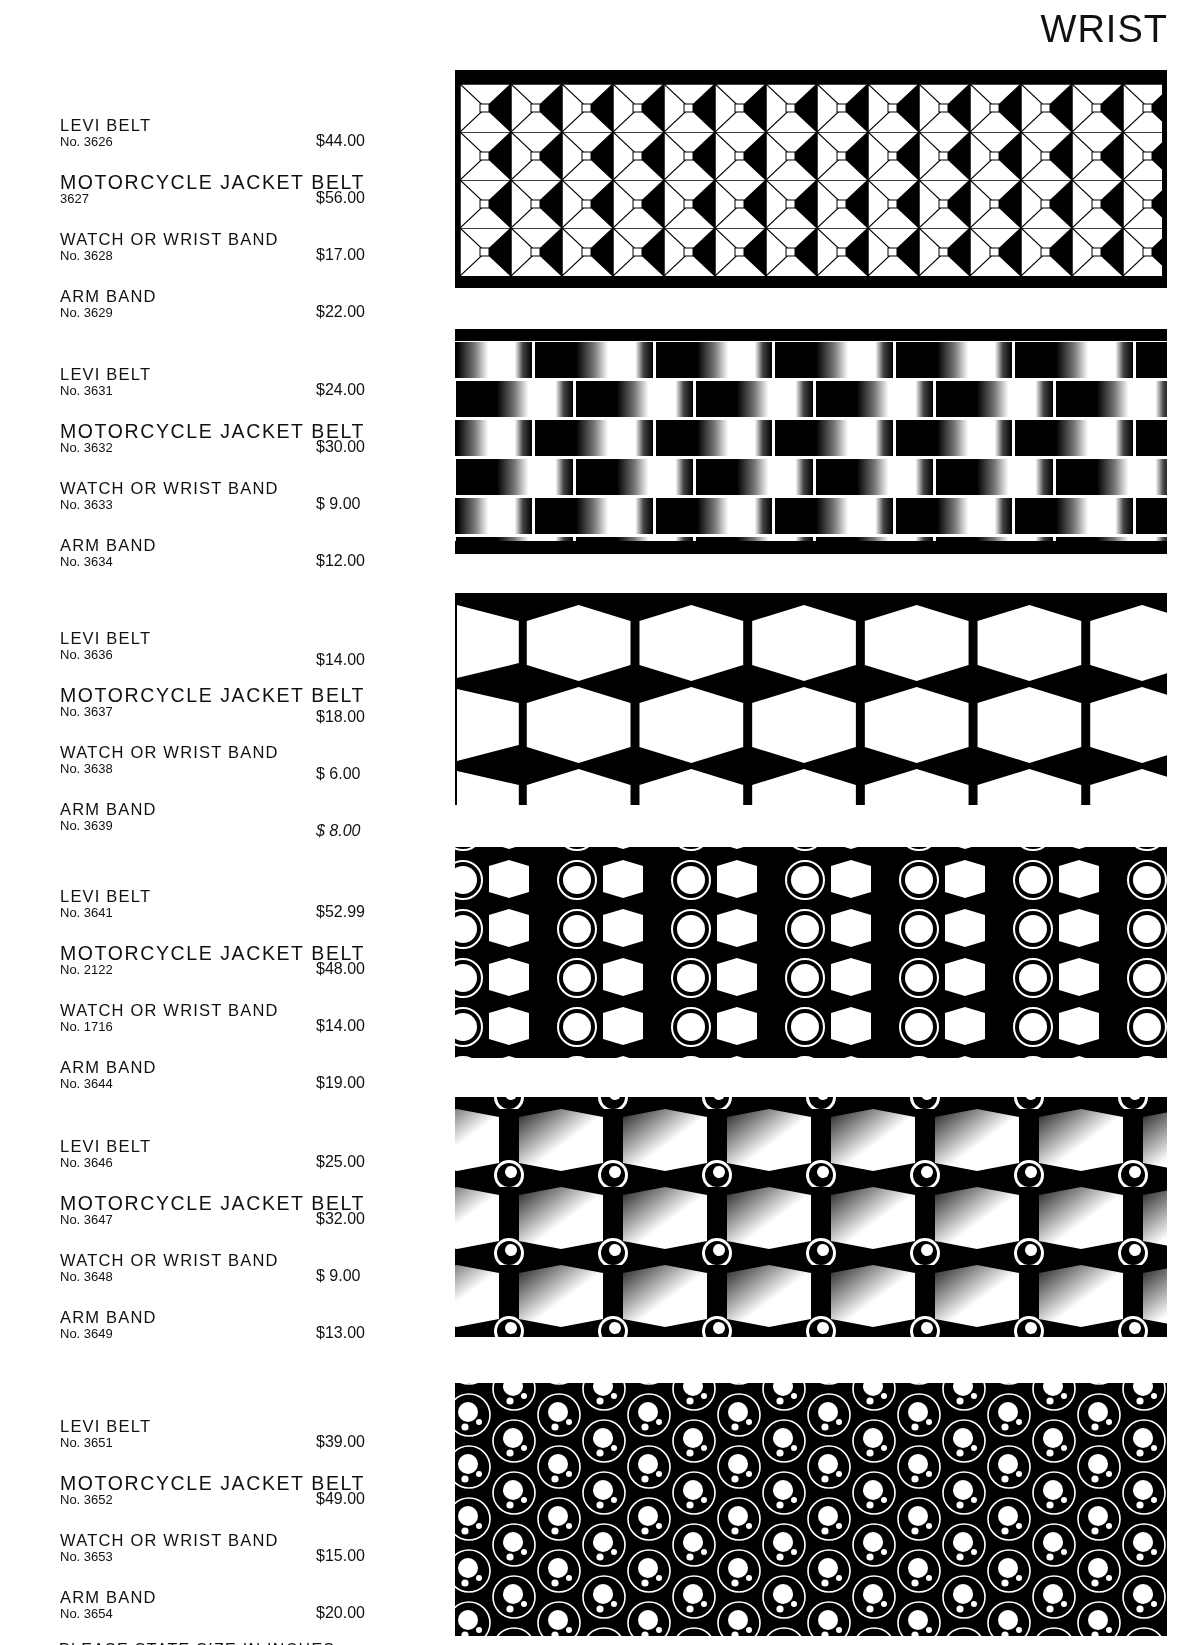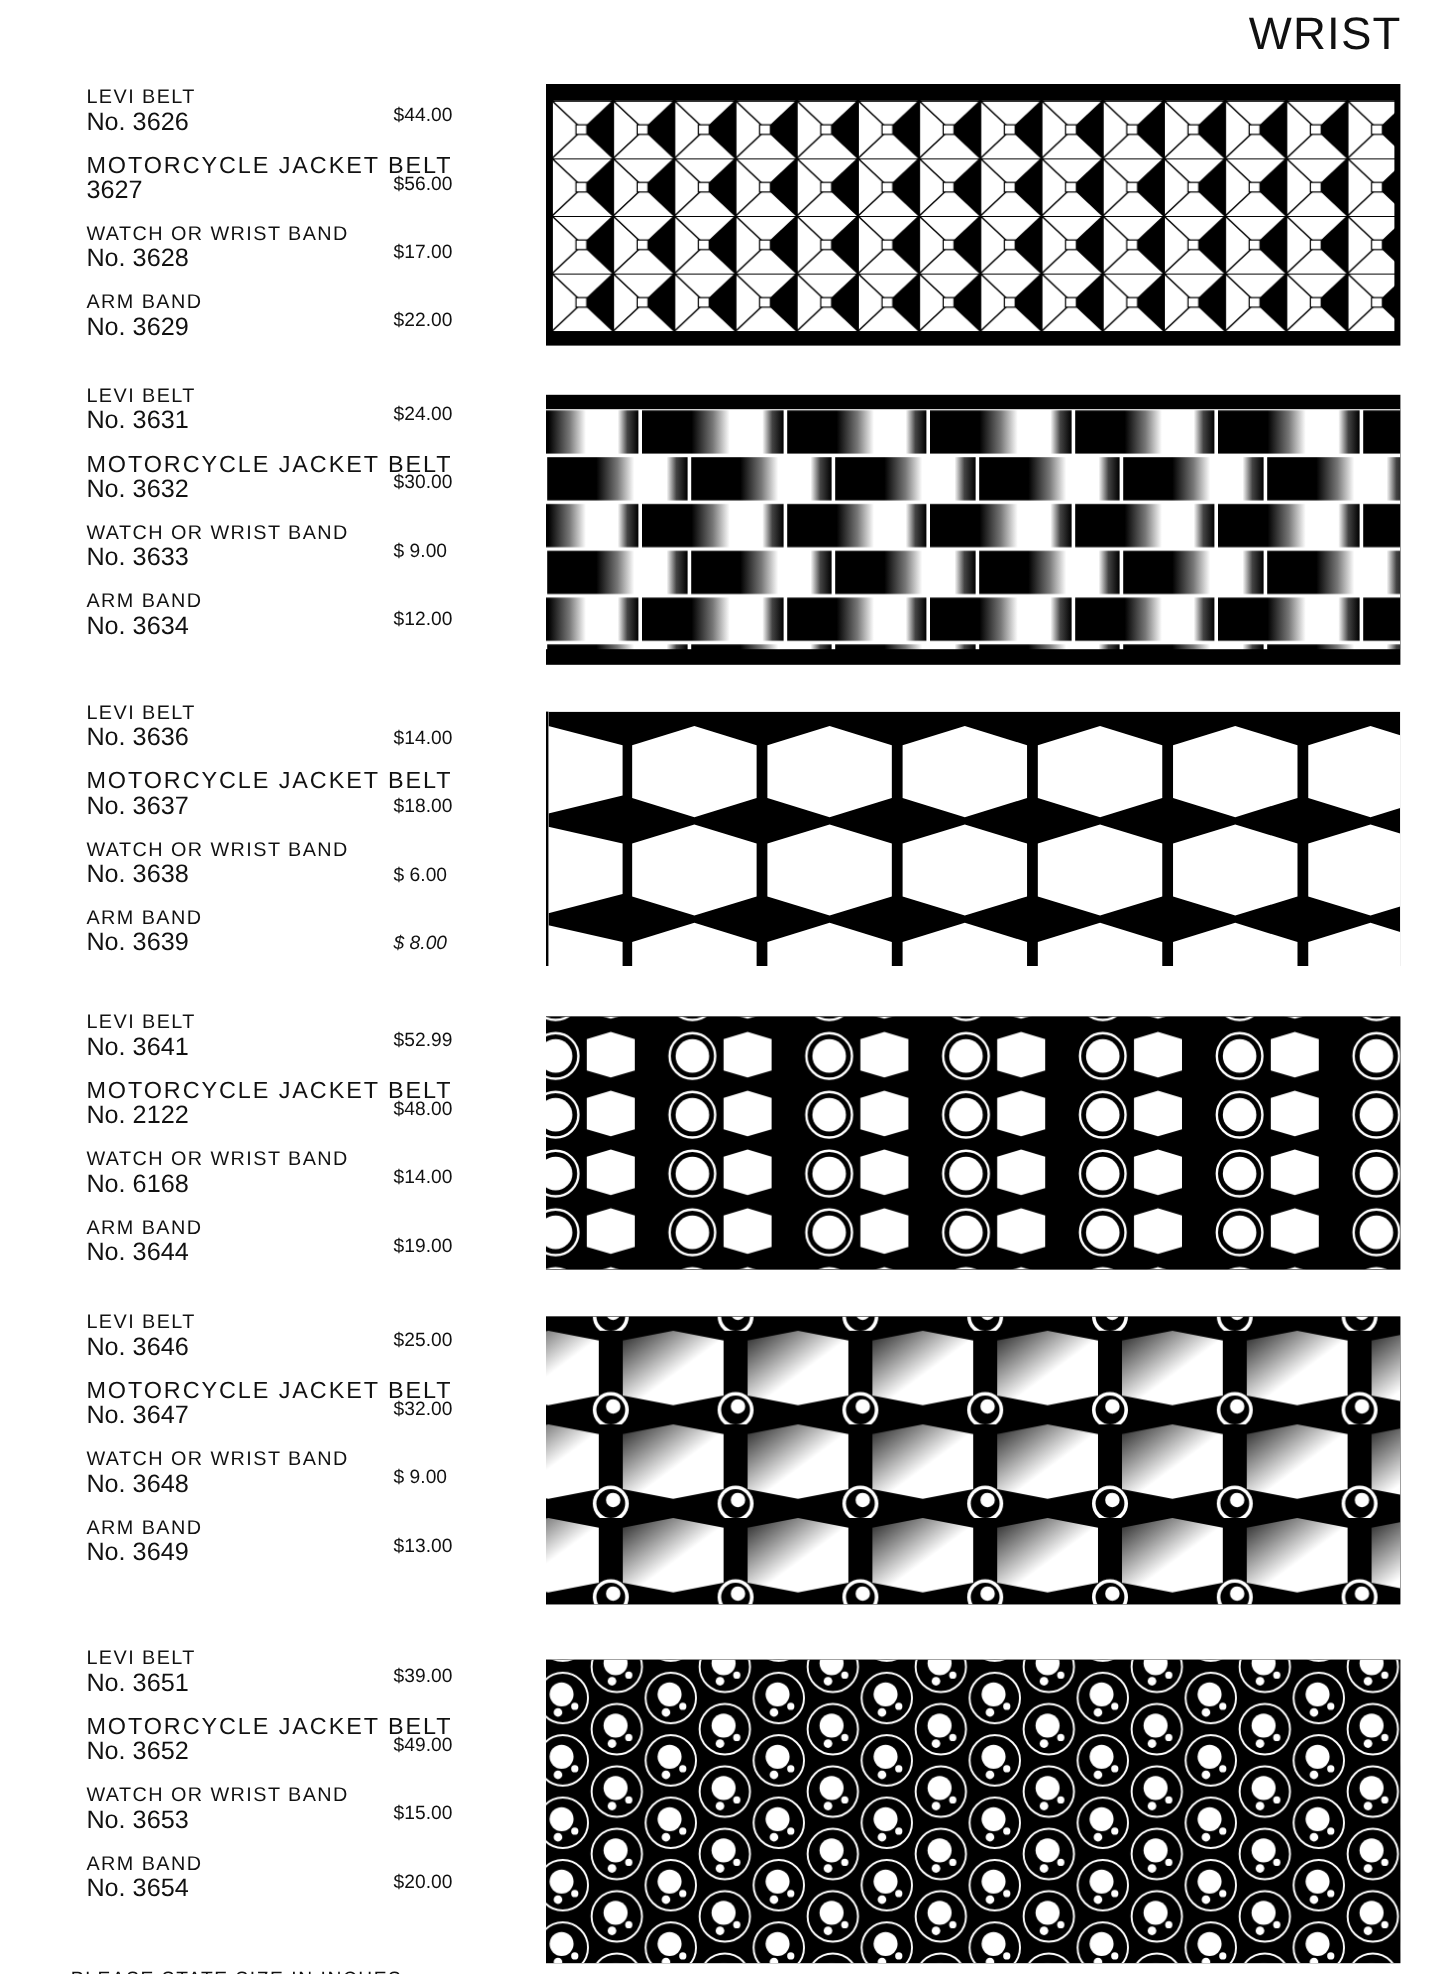--- a/index.html
+++ b/index.html
@@ -1,23 +1,23 @@
 <!DOCTYPE html>
 <html><head>
 <meta charset="utf-8">
 <style>
   * { box-sizing: border-box; margin: 0; padding: 0; }
   html, body { width: 1200px; height: 1645px; background: #ffffff; overflow: hidden; }
   body { position: relative; font-family: "Liberation Sans", sans-serif; color: #111; }
   .title { position: absolute; right: 32px; top: 8px; font-size: 38px; letter-spacing: 1px; font-weight: normal; }
-  .price-list { position: absolute; left: 70px; width: 320px; }
+  .price-list { position: absolute; left: 58px; width: 320px; margin-top: 44px; }
   .item { position: relative; height: 57px; }
   .item-name { position: absolute; left: 2px; top: 0; font-size: 16.5px; letter-spacing: 1.2px; white-space: nowrap; }
   .item-name.big { font-size: 19.5px; letter-spacing: 1.6px; top: -2px; }
-  .item-num { position: absolute; left: 2px; top: 18px; font-size: 21px; }
+  .item-num { position: absolute; left: 2px; top: 18px; font-size: 13px; }
   .item-price { position: absolute; left: 258px; top: 16px; font-size: 16px; white-space: pre; }
   .belt { position: absolute; left: 455px; width: 712px; background: #000; overflow: hidden; }
   .belt svg { display: block; width: 100%; height: 100%; }
   .footer-note { position: absolute; left: 59px; top: 1618px; font-size: 16px; letter-spacing: 1.3px; margin-top: 23px; }
 </style>
 </head>
 <body>
 
 <div class="title">WRIST</div>
 
@@ -174,21 +174,21 @@
     <div class="item-num">No. 3641</div>
     <div class="item-price">$52.99</div>
   </div>
   <div class="item">
     <div class="item-name big">MOTORCYCLE JACKET BELT</div>
     <div class="item-num">No. 2122</div>
     <div class="item-price">$48.00</div>
   </div>
   <div class="item">
     <div class="item-name">WATCH OR WRIST BAND</div>
-    <div class="item-num">No. 6168</div>
+    <div class="item-num">No. 1716</div>
     <div class="item-price">$14.00</div>
   </div>
   <div class="item">
     <div class="item-name">ARM BAND</div>
     <div class="item-num">No. 3644</div>
     <div class="item-price">$19.00</div>
   </div>
 </div>
 <div class="belt" style="top:847px;height:211px;">
   <svg viewBox="0 0 712 211" preserveAspectRatio="none">

